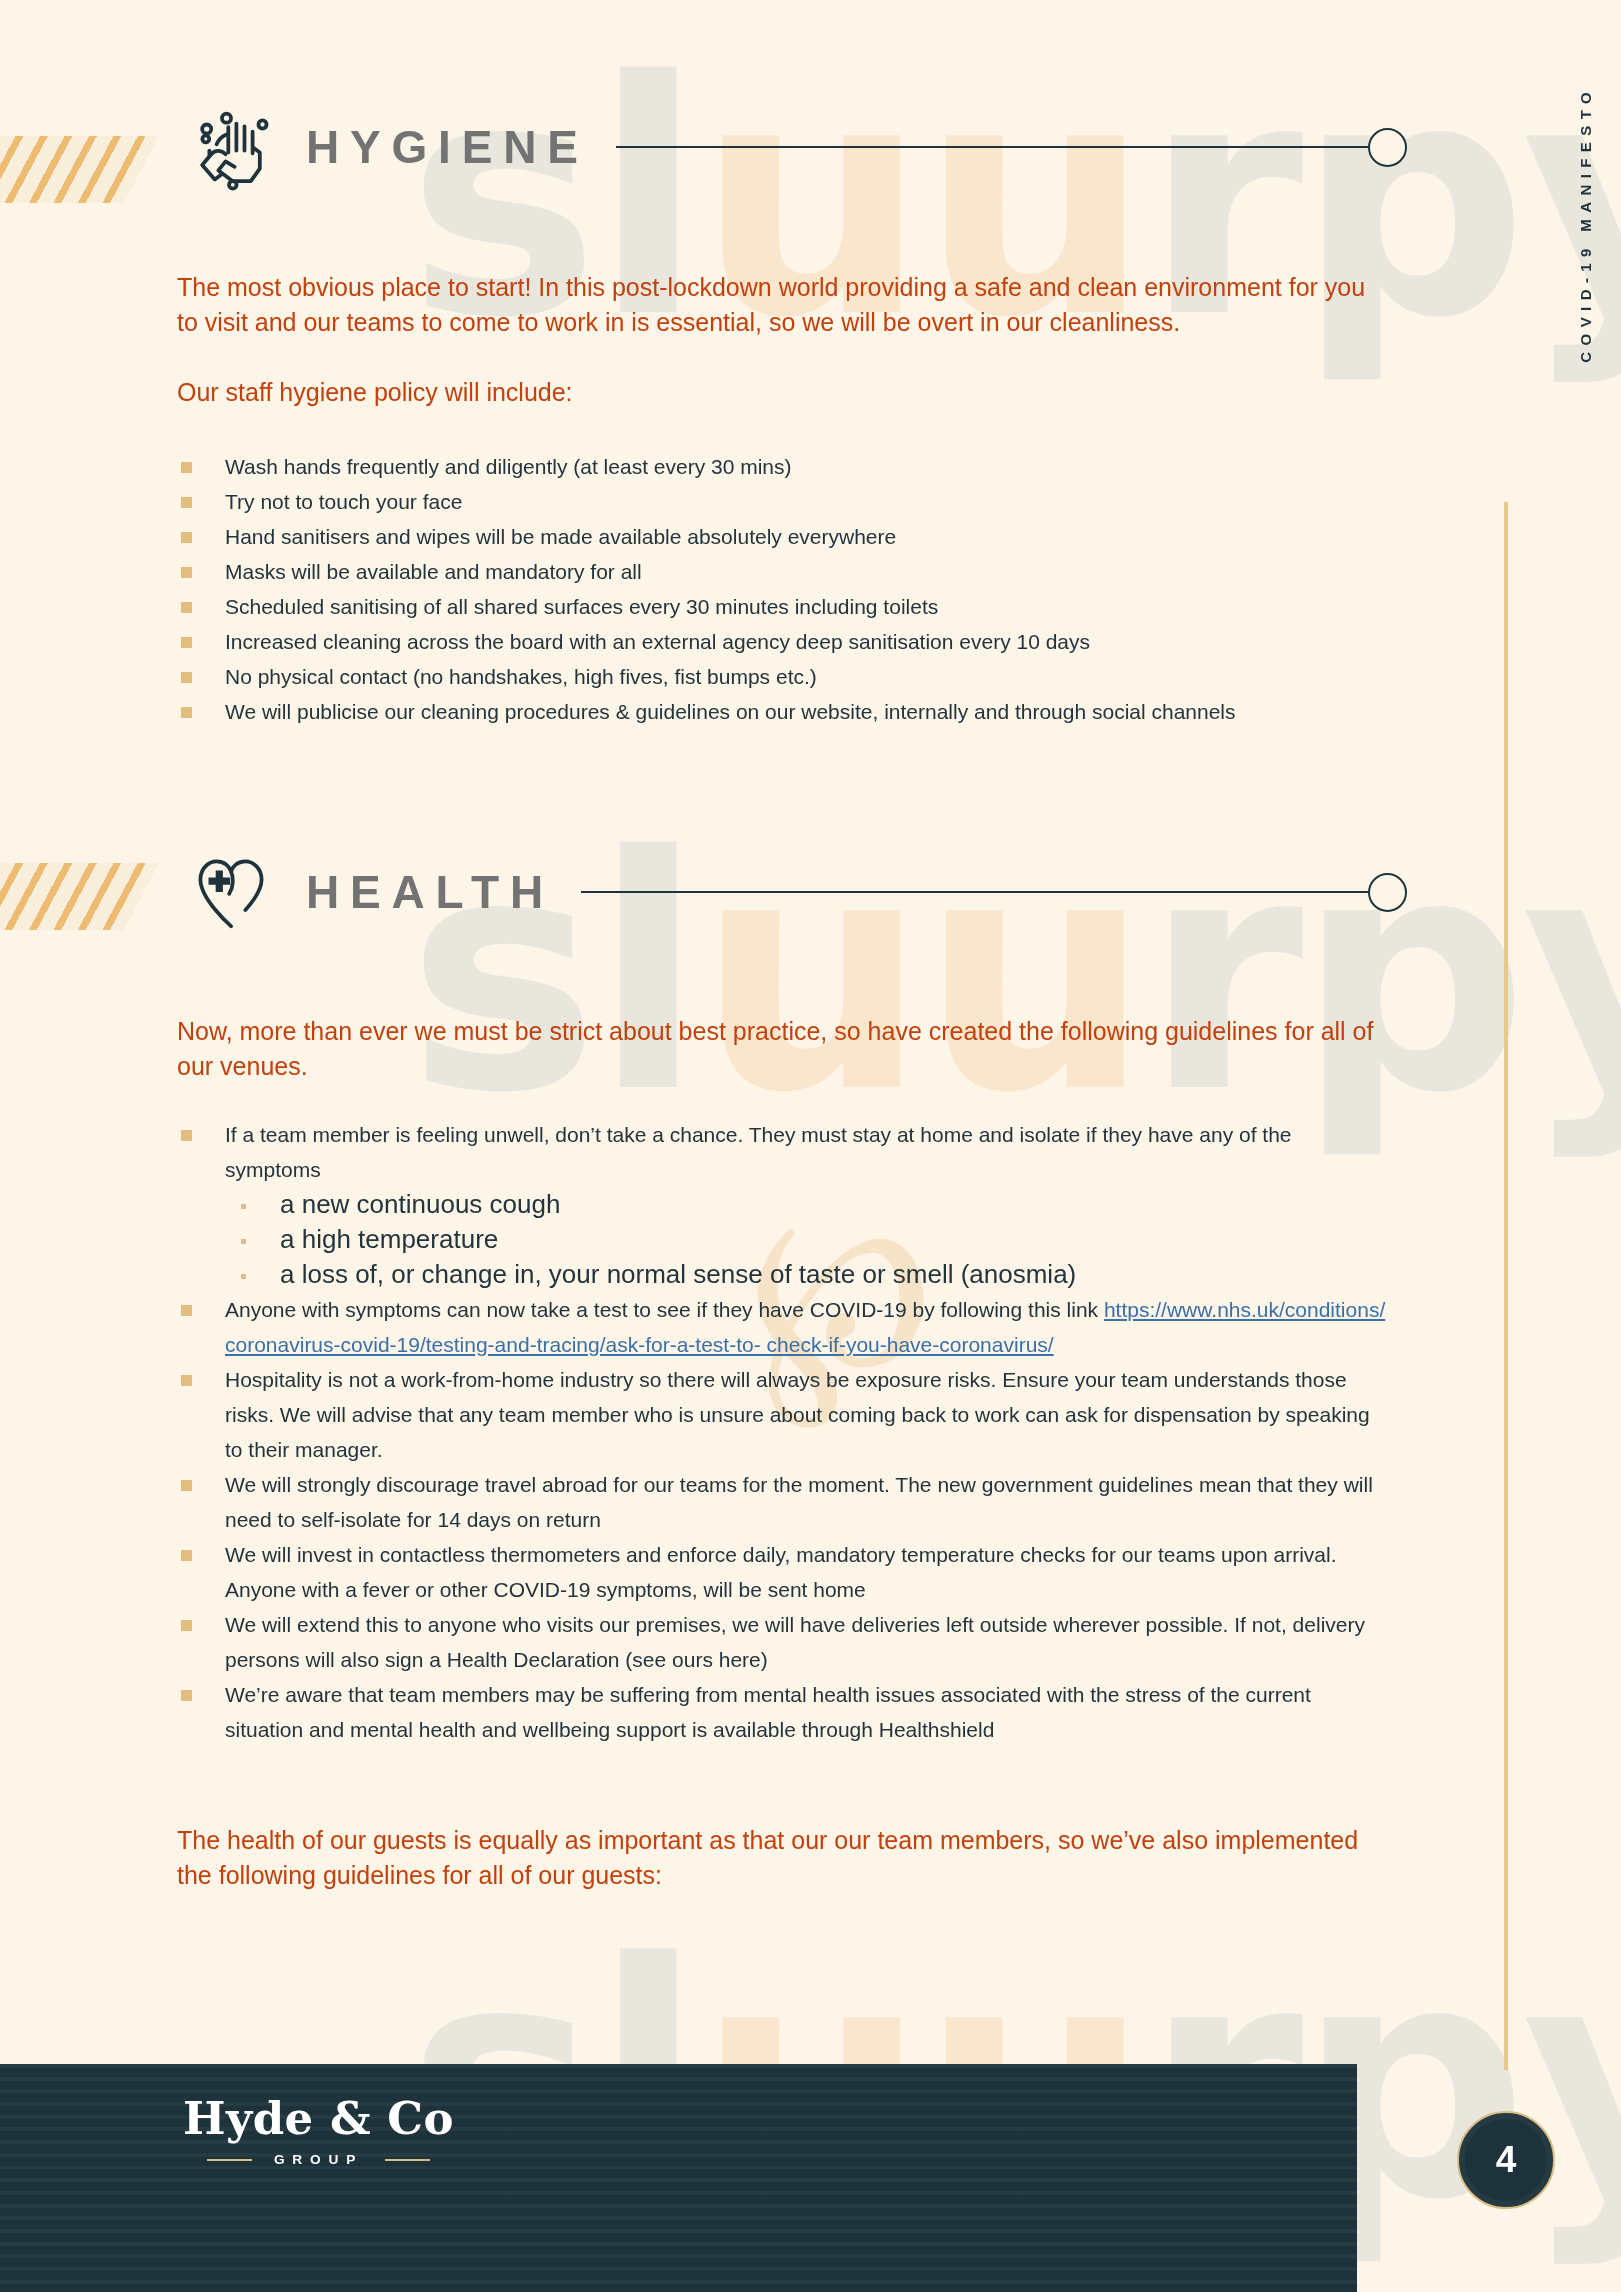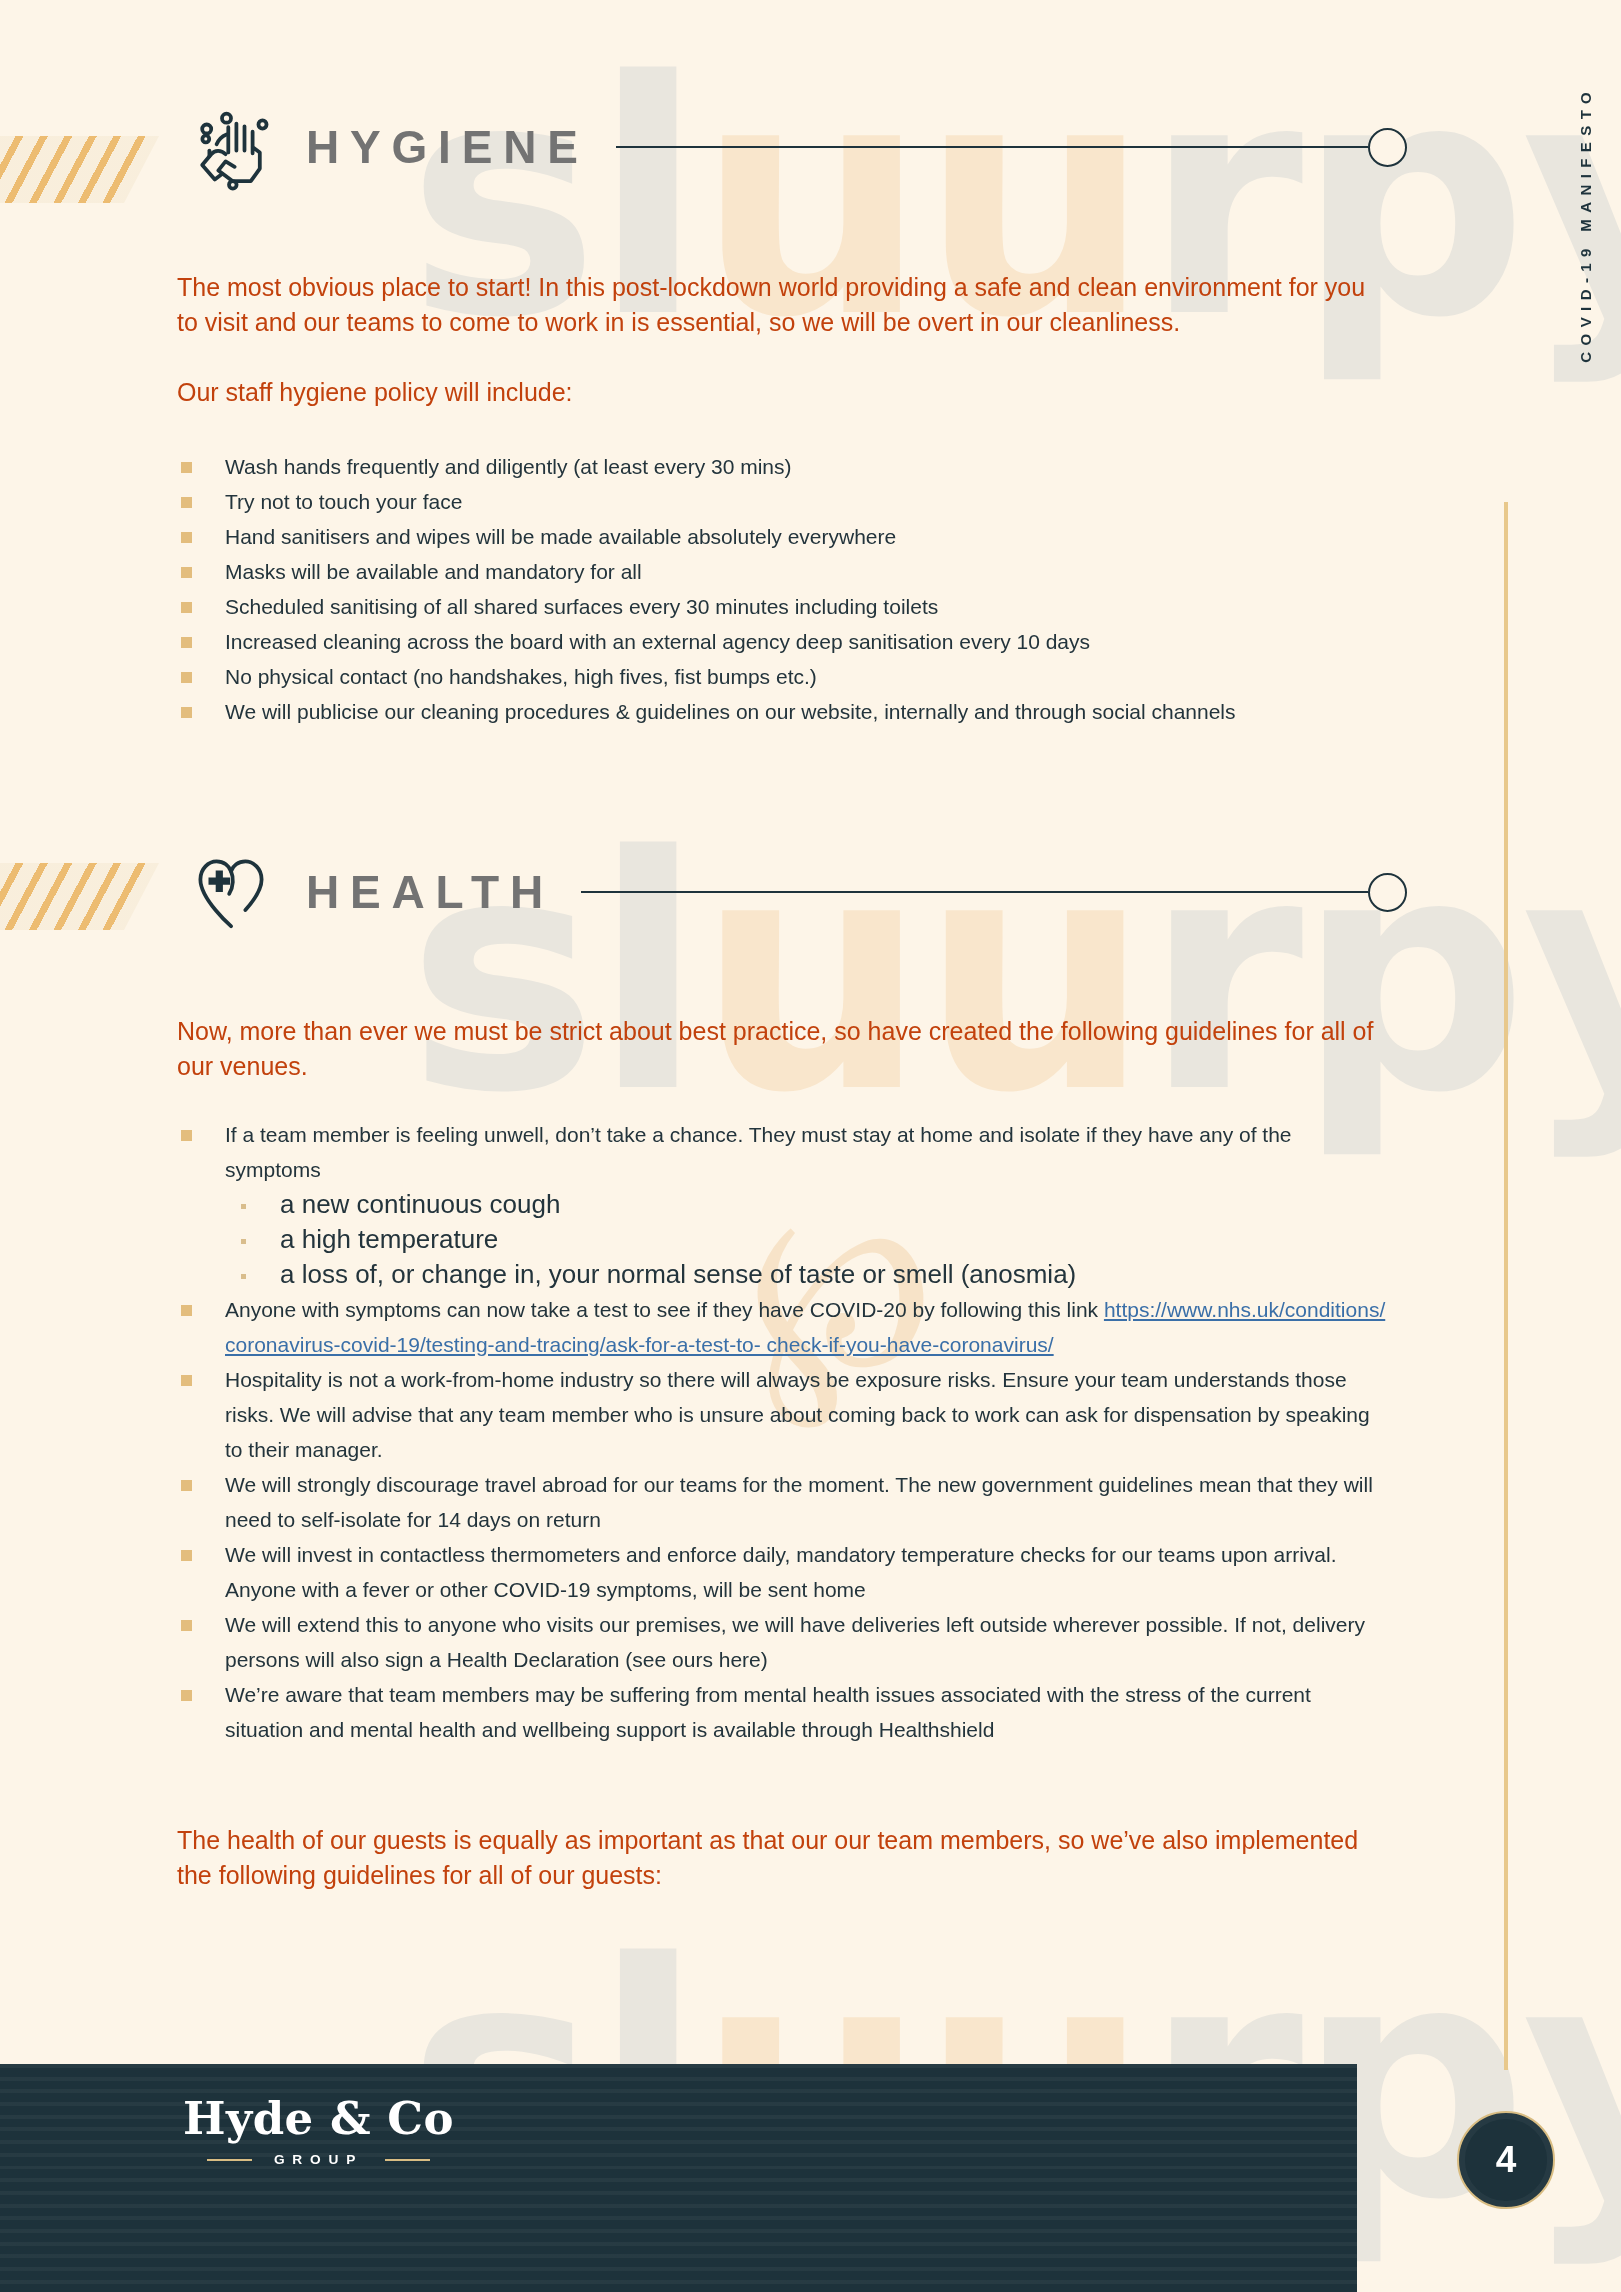--- a/index.html
+++ b/index.html
@@ -338,21 +338,21 @@
 <div class="content" id="health-list">
   <ul class="bullets">
     <li>
       <span>If a team member is feeling unwell, don’t take a chance. They must stay at home and isolate if they have any of the symptoms</span>
       <ul class="subbullets">
         <li>a new continuous cough</li>
         <li>a high temperature</li>
         <li>a loss of, or change in, your normal sense of taste or smell (anosmia)</li>
       </ul>
     </li>
-    <li><span>Anyone with symptoms can now take a test to see if they have COVID-20 by following this link </span><a class="doclink" href="#">https://www.nhs.uk/conditions/coronavirus-covid-19/testing-and-tracing/ask-for-a-test-to- check-if-you-have-coronavirus/ </a></li>
+    <li><span>Anyone with symptoms can now take a test to see if they have COVID-19 by following this link </span><a class="doclink" href="#">https://www.nhs.uk/conditions/coronavirus-covid-19/testing-and-tracing/ask-for-a-test-to- check-if-you-have-coronavirus/ </a></li>
     <li>Hospitality is not a work-from-home industry so there will always be exposure risks. Ensure your team understands those risks. We will advise that any team member who is unsure about coming back to work can ask for dispensation by speaking to their manager.</li>
     <li>We will strongly discourage travel abroad for our teams for the moment. The new government guidelines mean that they will need to self-isolate for 14 days on return</li>
     <li>We will invest in contactless thermometers and enforce daily, mandatory temperature checks for our teams upon arrival. Anyone with a fever or other COVID-19 symptoms, will be sent home</li>
     <li>We will extend this to anyone who visits our premises, we will have deliveries left outside wherever possible. If not, delivery persons will also sign a Health Declaration (see ours here)</li>
     <li>We’re aware that team members may be suffering from mental health issues associated with the stress of the current situation and mental health and wellbeing support is available through Healthshield</li>
   </ul>
 </div>
 
 <div class="content" id="health-outro">
   <p class="para">The health of our guests is equally as important as that our our team members, so we’ve also implemented the following guidelines for all of our guests:</p>

